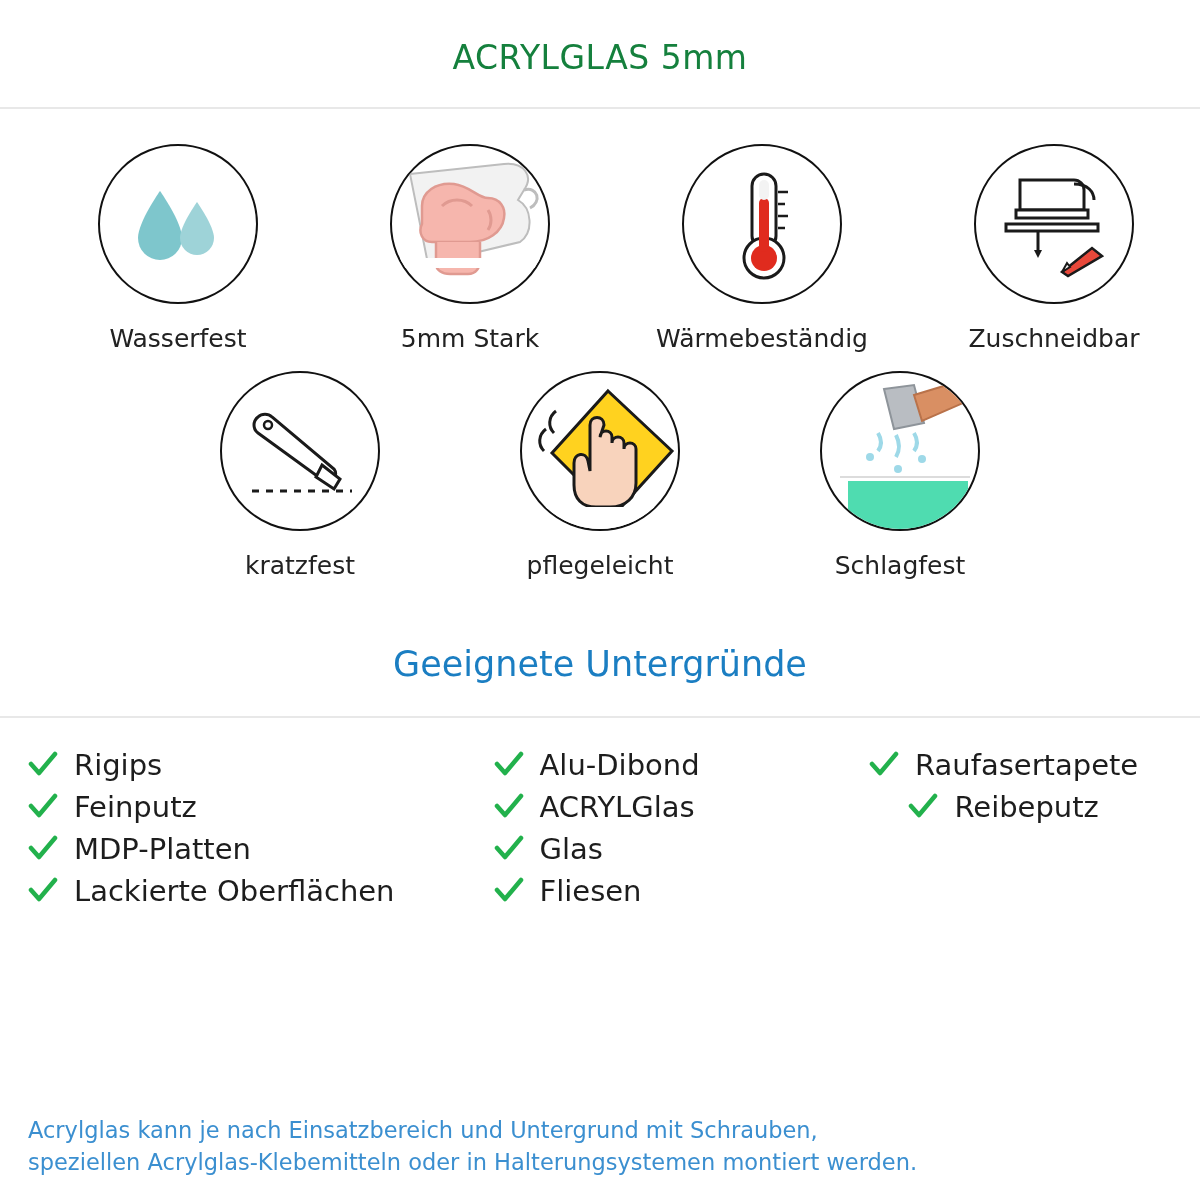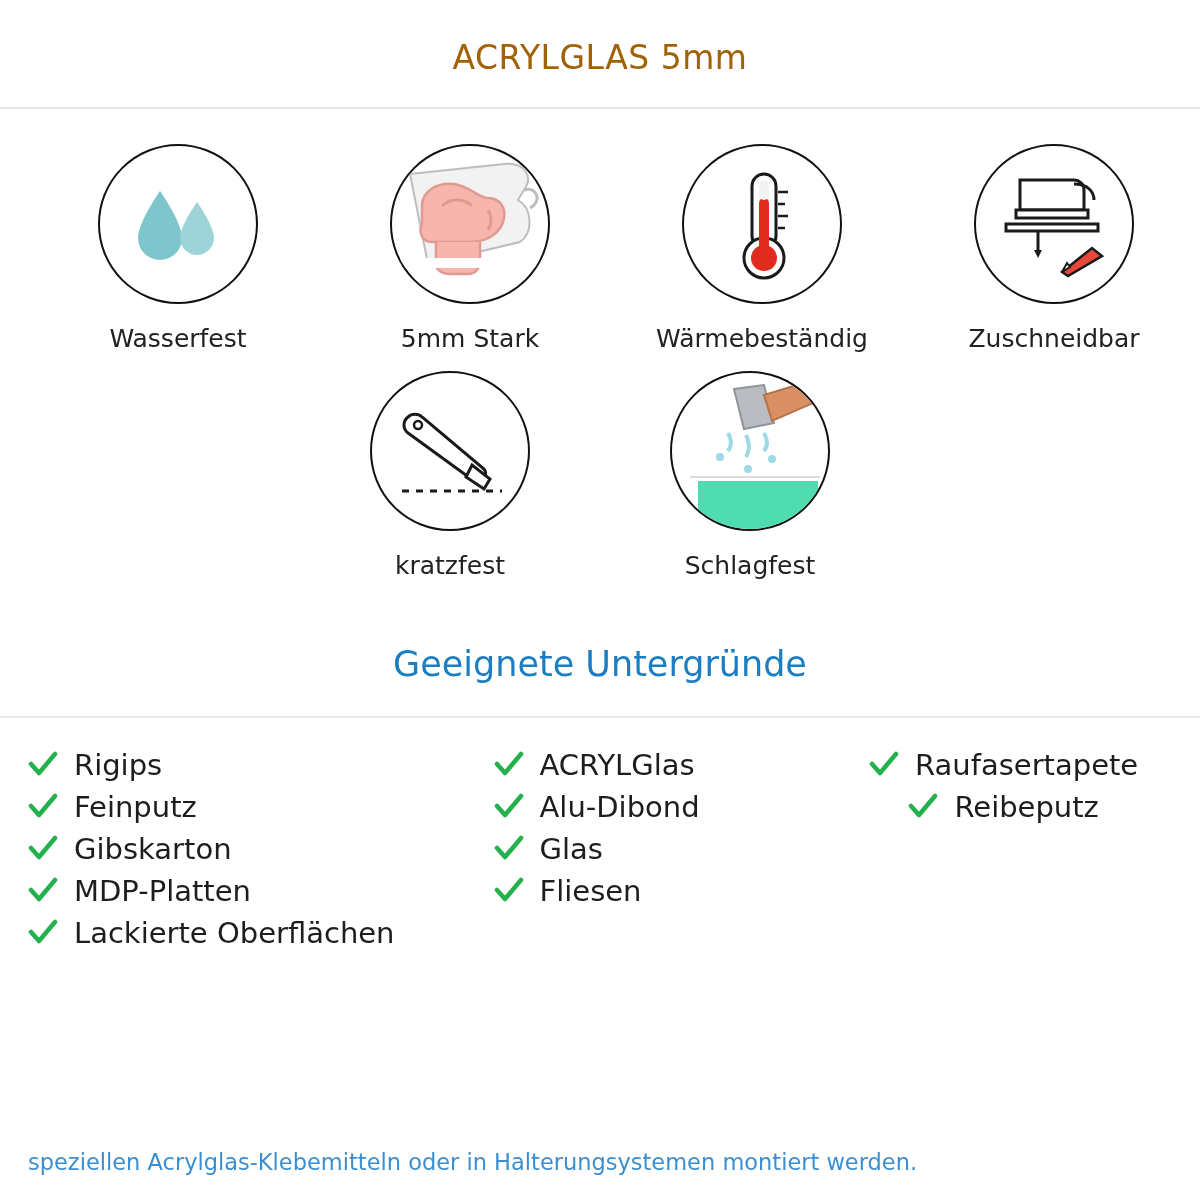--- a/index.html
+++ b/index.html
@@ -11,21 +11,21 @@
   }
   .page {
     position: relative;
     width: 1200px; height: 1200px;
     overflow: hidden;
   }
 
   
   .main-title {
     text-align: center;
-    color: #a16207;
+    color: #15803d;
     font-size: 33px;
     font-weight: normal;
     letter-spacing: 0.5px;
     padding-top: 38px;
   }
   .rule {
     height: 2px;
     background: #e8e8e8;
     margin: 30px 0 0 0;
   }
@@ -195,20 +195,32 @@
           <svg width="160" height="160" viewBox="0 0 160 160">
             <path d="M36 44 a10 10 0 0 1 14 0 l62 52 a8 8 0 0 1 -10 12 l-66 -48 a10 10 0 0 1 0 -16 z" fill="#fff" stroke="#1a1a1a" stroke-width="3"></path>
             <circle cx="46" cy="52" r="4" fill="none" stroke="#1a1a1a" stroke-width="2.5"></circle>
             <path d="M100 92 l18 14 l-6 10 l-18 -12 z" fill="#fff" stroke="#1a1a1a" stroke-width="3"></path>
             <path d="M30 118 h100" stroke="#1a1a1a" stroke-width="3" stroke-dasharray="7 7"></path>
           </svg>
         </div>
         <div class="feature-label">kratzfest</div>
       </div>
 
+      <div class="feature">
+        <div class="circle">
+          <svg width="160" height="160" viewBox="0 0 160 160">
+            <path d="M86 18 L150 78 L92 142 L30 80 Z" fill="#ffd21f" stroke="#1a1a1a" stroke-width="3"></path>
+            <path d="M34 38 c-8 6 -8 16 -2 22" fill="none" stroke="#1a1a1a" stroke-width="3"></path>
+            <path d="M24 56 c-8 6 -8 16 -2 22" fill="none" stroke="#1a1a1a" stroke-width="3"></path>
+            <path d="M78 64 c0 -8 12 -8 12 0 v6 c0 -8 12 -8 12 0 v6 c0 -8 12 -8 12 0 v34 c0 14 -10 24 -26 24 h-14 c-14 0 -22 -8 -22 -22 v-22 c0 -10 12 -12 14 -2 l2 10 v-46 c0 -10 14 -10 14 0 z" fill="#f8d3bc" stroke="#1a1a1a" stroke-width="3"></path>
+            <rect x="4" y="134" width="152" height="26" fill="#ffffff"></rect>
+          </svg>
+        </div>
+        <div class="feature-label">pflegeleicht</div>
+      </div>
 
       <div class="feature">
         <div class="circle">
           <svg width="160" height="160" viewBox="0 0 160 160">
             <path d="M26 108 h120 v50 h-120 z" fill="#4fdcb0"></path>
             <path d="M18 104 h130" stroke="#1a1a1a" stroke-width="2" opacity="0.15"></path>
             <path d="M62 16 l30 -4 l10 38 l-30 6 z" fill="#b9bdc2" stroke="#8e949a" stroke-width="2"></path>
             <path d="M92 22 L158 2 l6 18 l-64 28 z" fill="#d98f63" stroke="#b9724a" stroke-width="2"></path>
             <path d="M56 60 q6 10 0 18" fill="none" stroke="#9ed9e8" stroke-width="4"></path>
             <path d="M74 62 q6 12 0 22" fill="none" stroke="#9ed9e8" stroke-width="4"></path>
@@ -239,53 +251,47 @@
       <div class="sub-item">
         <svg class="check" viewBox="0 0 30 30">
             <path d="M3 14 L11 23 L27 4" fill="none" stroke="#22b14c" stroke-width="4.5" stroke-linecap="round" stroke-linejoin="round"></path>
           </svg>
         <span class="sub-text">Feinputz</span>
       </div>
       <div class="sub-item">
         <svg class="check" viewBox="0 0 30 30">
             <path d="M3 14 L11 23 L27 4" fill="none" stroke="#22b14c" stroke-width="4.5" stroke-linecap="round" stroke-linejoin="round"></path>
           </svg>
-        <span class="sub-text">Gibskarton</span>
-      </div>
-      <div class="sub-item">
-        <svg class="check" viewBox="0 0 30 30">
-            <path d="M3 14 L11 23 L27 4" fill="none" stroke="#22b14c" stroke-width="4.5" stroke-linecap="round" stroke-linejoin="round"></path>
-          </svg>
         <span class="sub-text">MDP-Platten</span>
       </div>
       <div class="sub-item">
         <svg class="check" viewBox="0 0 30 30">
             <path d="M3 14 L11 23 L27 4" fill="none" stroke="#22b14c" stroke-width="4.5" stroke-linecap="round" stroke-linejoin="round"></path>
           </svg>
         <span class="sub-text">Lackierte Oberflächen</span>
       </div>
     </div>
 
     <div class="sub-col c2">
       <div class="sub-item">
         <svg class="check" viewBox="0 0 30 30">
             <path d="M3 14 L11 23 L27 4" fill="none" stroke="#22b14c" stroke-width="4.5" stroke-linecap="round" stroke-linejoin="round"></path>
           </svg>
+        <span class="sub-text">Alu-Dibond</span>
+      </div>
+      <div class="sub-item">
+        <svg class="check" viewBox="0 0 30 30">
+            <path d="M3 14 L11 23 L27 4" fill="none" stroke="#22b14c" stroke-width="4.5" stroke-linecap="round" stroke-linejoin="round"></path>
+          </svg>
         <span class="sub-text">ACRYLGlas</span>
       </div>
       <div class="sub-item">
         <svg class="check" viewBox="0 0 30 30">
             <path d="M3 14 L11 23 L27 4" fill="none" stroke="#22b14c" stroke-width="4.5" stroke-linecap="round" stroke-linejoin="round"></path>
           </svg>
-        <span class="sub-text">Alu-Dibond</span>
-      </div>
-      <div class="sub-item">
-        <svg class="check" viewBox="0 0 30 30">
-            <path d="M3 14 L11 23 L27 4" fill="none" stroke="#22b14c" stroke-width="4.5" stroke-linecap="round" stroke-linejoin="round"></path>
-          </svg>
         <span class="sub-text">Glas</span>
       </div>
       <div class="sub-item">
         <svg class="check" viewBox="0 0 30 30">
             <path d="M3 14 L11 23 L27 4" fill="none" stroke="#22b14c" stroke-width="4.5" stroke-linecap="round" stroke-linejoin="round"></path>
           </svg>
         <span class="sub-text">Fliesen</span>
       </div>
     </div>
 
@@ -300,16 +306,17 @@
         <svg class="check" viewBox="0 0 30 30">
             <path d="M3 14 L11 23 L27 4" fill="none" stroke="#22b14c" stroke-width="4.5" stroke-linecap="round" stroke-linejoin="round"></path>
           </svg>
         <span class="sub-text">Reibeputz</span>
       </div>
     </div>
 
   </div>
 
   <div class="footnote">
+    <div>Acrylglas kann je nach Einsatzbereich und Untergrund mit Schrauben,</div>
     <div>speziellen Acrylglas-Klebemitteln oder in Halterungsystemen montiert werden.</div>
   </div>
 
 </div>
 
 </body></html>

